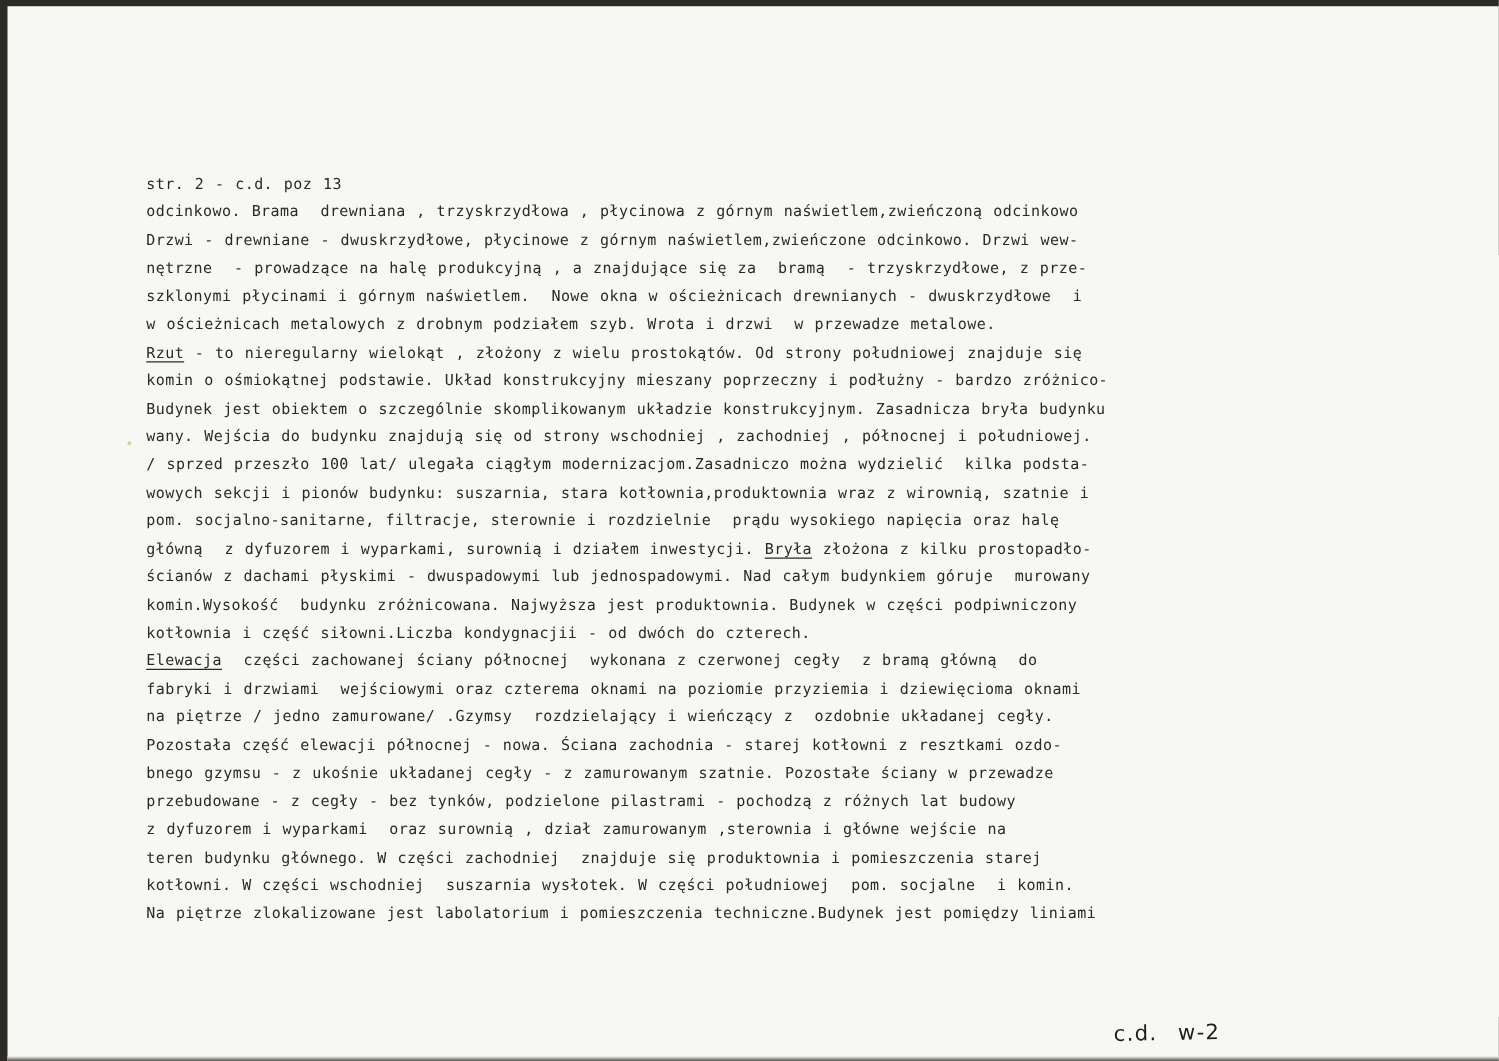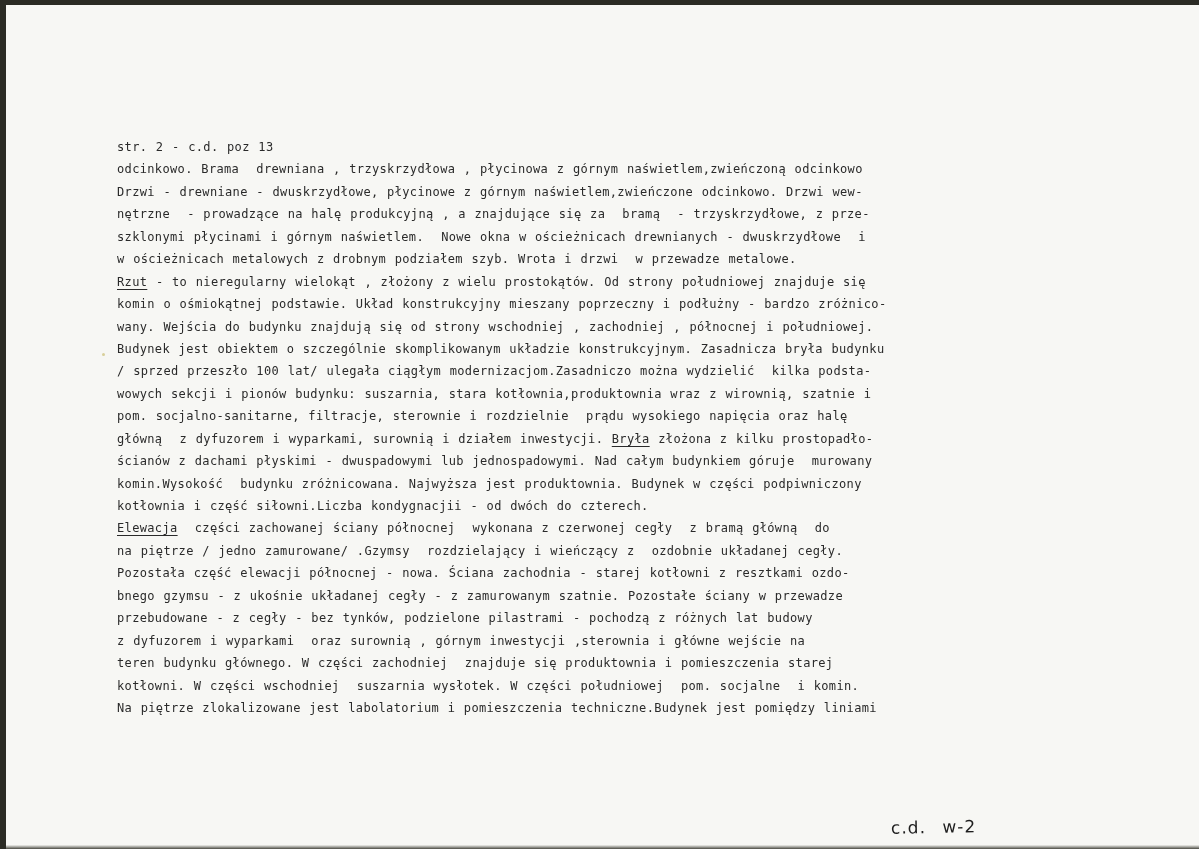--- a/index.html
+++ b/index.html
@@ -79,34 +79,35 @@
   <div class="text-block">
     <div class="line">str. 2 - c.d. poz 13</div>
 
     <div class="line"><span>odcinkowo. Brama  drewniana , trzyskrzydłowa , płycinowa z górnym naświetlem,zwieńczoną odcinkowo</span></div>
     <div class="line"><span>Drzwi - drewniane - dwuskrzydłowe, płycinowe z górnym naświetlem,zwieńczone odcinkowo. Drzwi wew-</span></div>
     <div class="line"><span>nętrzne  - prowadzące na halę produkcyjną , a znajdujące się za  bramą  - trzyskrzydłowe, z prze-</span></div>
     <div class="line"><span>szklonymi płycinami i górnym naświetlem.  Nowe okna w ościeżnicach drewnianych - dwuskrzydłowe  i</span></div>
     <div class="line"><span>w ościeżnicach metalowych z drobnym podziałem szyb. Wrota i drzwi  w przewadze metalowe.</span></div>
     <div class="line"><span class="u">Rzut</span><span> - to nieregularny wielokąt , złożony z wielu prostokątów. Od strony południowej znajduje się</span></div>
     <div class="line"><span>komin o ośmiokątnej podstawie. Układ konstrukcyjny mieszany poprzeczny i podłużny - bardzo zróżnico-</span></div>
+    <div class="line"><span>Budynek jest obiektem o szczególnie skomplikowanym układzie konstrukcyjnym. Zasadnicza bryła budynku</span></div>
     <div class="line"><span>wany. Wejścia do budynku znajdują się od strony wschodniej , zachodniej , północnej i południowej.</span></div>
-    <div class="line"><span>Budynek jest obiektem o szczególnie skomplikowanym układzie konstrukcyjnym. Zasadnicza bryła budynku</span></div>
     <div class="line"><span>/ sprzed przeszło 100 lat/ ulegała ciągłym modernizacjom.Zasadniczo można wydzielić  kilka podsta-</span></div>
     <div class="line"><span>wowych sekcji i pionów budynku: suszarnia, stara kotłownia,produktownia wraz z wirownią, szatnie i</span></div>
     <div class="line"><span>pom. socjalno-sanitarne, filtracje, sterownie i rozdzielnie  prądu wysokiego napięcia oraz halę</span></div>
     <div class="line"><span>główną  z dyfuzorem i wyparkami, surownią i działem inwestycji. </span><span class="u">Bryła</span><span> złożona z kilku prostopadło-</span></div>
     <div class="line"><span>ścianów z dachami płyskimi - dwuspadowymi lub jednospadowymi. Nad całym budynkiem góruje  murowany</span></div>
     <div class="line"><span>komin.Wysokość  budynku zróżnicowana. Najwyższa jest produktownia. Budynek w części podpiwniczony</span></div>
     <div class="line"><span>kotłownia i część siłowni.Liczba kondygnacjii - od dwóch do czterech.</span></div>
     <div class="line"><span class="u">Elewacja</span><span>  części zachowanej ściany północnej  wykonana z czerwonej cegły  z bramą główną  do</span></div>
+    <div class="line"><span>fabryki i drzwiami  wejściowymi oraz czterema oknami na poziomie przyziemia i dziewięcioma oknami</span></div>
     <div class="line"><span>na piętrze / jedno zamurowane/ .Gzymsy  rozdzielający i wieńczący z  ozdobnie układanej cegły.</span></div>
     <div class="line"><span>Pozostała część elewacji północnej - nowa. Ściana zachodnia - starej kotłowni z resztkami ozdo-</span></div>
     <div class="line"><span>bnego gzymsu - z ukośnie układanej cegły - z zamurowanym szatnie. Pozostałe ściany w przewadze</span></div>
     <div class="line"><span>przebudowane - z cegły - bez tynków, podzielone pilastrami - pochodzą z różnych lat budowy</span></div>
-    <div class="line"><span>z dyfuzorem i wyparkami  oraz surownią , górnym inwestycji ,sterownia i główne wejście na</span></div>
+    <div class="line"><span>z dyfuzorem i wyparkami  oraz surownią , dział zamurowanym ,sterownia i główne wejście na</span></div>
     <div class="line"><span>teren budynku głównego. W części zachodniej  znajduje się produktownia i pomieszczenia starej</span></div>
     <div class="line"><span>kotłowni. W części wschodniej  suszarnia wysłotek. W części południowej  pom. socjalne  i komin.</span></div>
     <div class="line"><span>Na piętrze zlokalizowane jest labolatorium i pomieszczenia techniczne.Budynek jest pomiędzy liniami</span></div>
   </div>
 
   <div class="handwritten">c.d. w-2</div>
 </div>
 
 </body></html>

